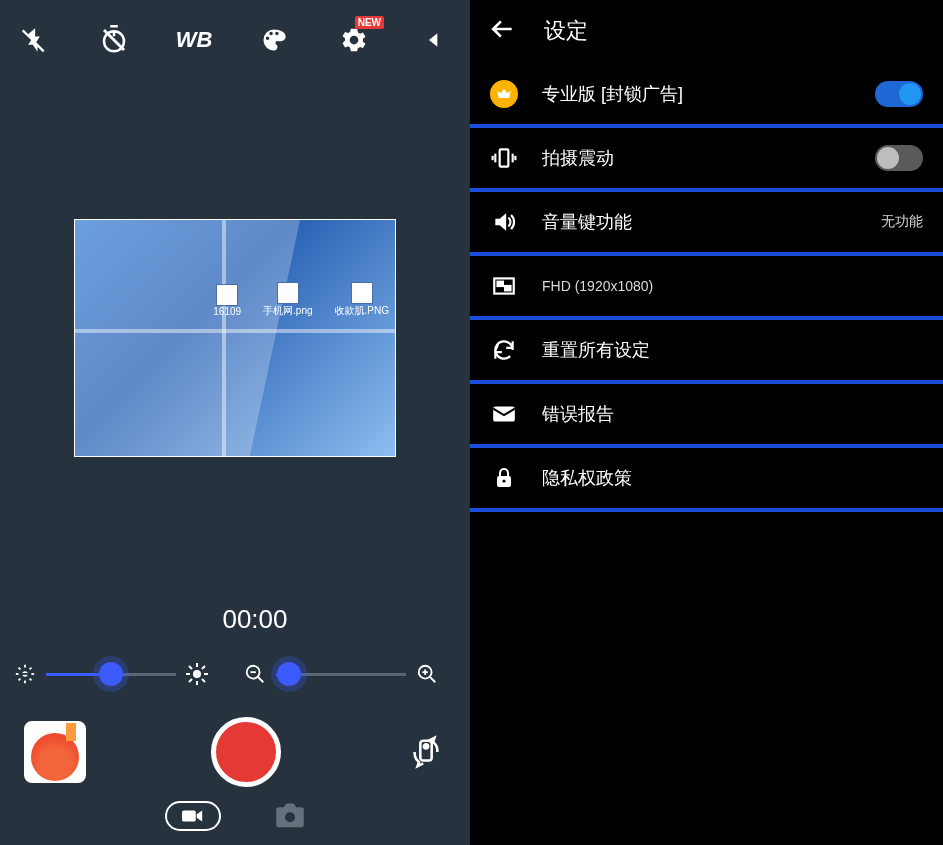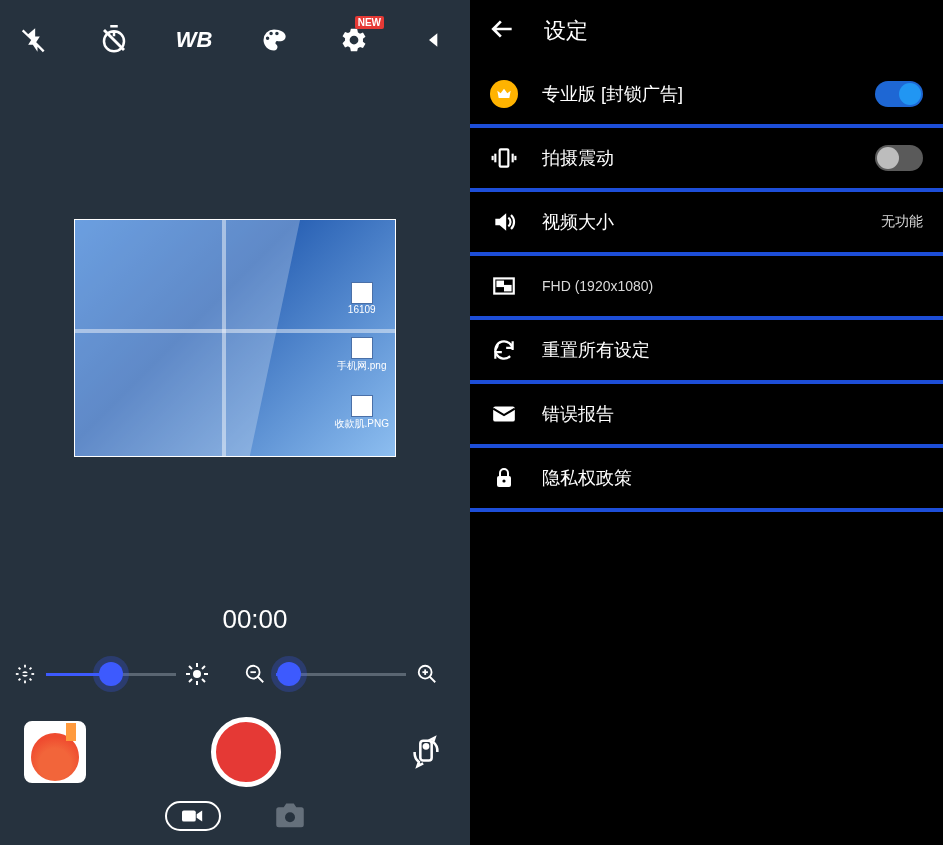--- a/index.html
+++ b/index.html
@@ -52,21 +52,21 @@
   .preview-thumb {
     width: 322px; height: 238px;
     background: linear-gradient(135deg, #3a7fd6 0%, #2a62b5 40%, #8dbef0 100%);
     border: 1px solid #fff;
     position: relative;
     overflow: hidden;
   }
   .preview-thumb .window-line-v { position:absolute; left:46%; top:0; bottom:0; width:4px; background:rgba(255,255,255,0.45); }
   .preview-thumb .window-line-h { position:absolute; left:0; right:0; top:46%; height:4px; background:rgba(255,255,255,0.45); }
   .preview-thumb .glare { position:absolute; left:-20%; top:-20%; width:80%; height:160%; background:rgba(255,255,255,0.25); transform:rotate(12deg); }
-  .desktop-icons { position:absolute; right:6px; top:62px; display:flex; flex-direction:column; gap:22px; align-items:center;}
+  .desktop-icons { position:absolute; right:6px; top:62px; display:flex; flex-direction:row; gap:22px; align-items:center;}
   .desk-item { display:flex; flex-direction:column; align-items:center; font-size:10px; color:#fff;}
   .desk-item .sq { width:22px; height:22px; background:#fff; border:1px solid #4a70a8; display:flex; align-items:center; justify-content:center;}
   .timer {
     text-align: center;
     font-size: 26px;
     color: #fff;
     margin-top: 30px;
     margin-bottom: 24px;
     padding-left: 40px;
   }
@@ -360,21 +360,21 @@
         </div>
     </div>
 
     <div class="settings-row">
       <div class="row-icon">
         <svg width="26" height="26" viewBox="0 0 24 24" fill="#fff">
             <path d="M4 9v6h4l6 5V4L8 9H4z"></path>
             <path d="M16 8a5 5 0 010 8M18.5 5.5a9 9 0 010 13" fill="none" stroke="#fff" stroke-width="2"></path>
           </svg>
       </div>
-      <div class="row-label">视频大小</div>
+      <div class="row-label">音量键功能</div>
       <div class="row-value">无功能</div>
     </div>
 
     <div class="settings-row">
       <div class="row-icon">
         <svg width="26" height="26" viewBox="0 0 24 24" fill="none" stroke="#fff" stroke-width="2">
             <rect x="3" y="5" width="18" height="14"></rect>
             <rect x="6" y="8" width="5" height="4" fill="#fff"></rect>
             <rect x="13" y="12" width="5" height="4" fill="#fff"></rect>
           </svg>

